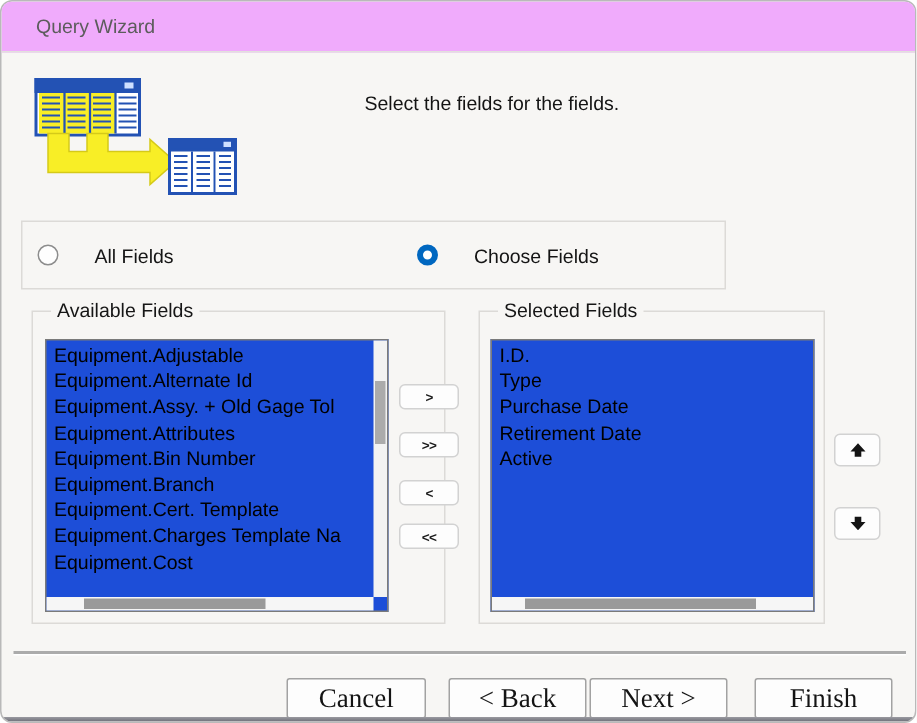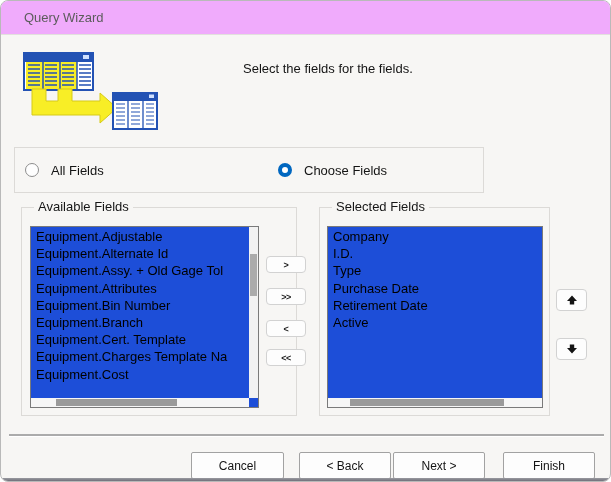--- a/index.html
+++ b/index.html
@@ -22,21 +22,21 @@
   .wizard-icon { position:absolute; left:20px; top:50px; }
 
   .heading { position:absolute; left:242px; top:60px; font-size:13px; color:#141414; }
 
   .radiobox {
     position:absolute; left:13px; top:146px; width:468px; height:44px;
     border:1px solid #dcdad7;
   }
   .radio-opt {
     position:absolute; top:0; height:44px; display:flex; align-items:center;
-    gap:12px; font-size:13px; color:#141414; cursor:default;
+    gap:24px; font-size:13px; color:#141414; cursor:default;
   }
   #radio-all { left:10px; }
   #radio-choose { left:263px; }
   .radio {
     width:14px; height:14px; border-radius:50%;
     border:1px solid #8d8d8d; background:#fefefe; box-sizing:border-box; flex:none;
   }
   .radio.checked { border:4.5px solid #0067c0; background:#ffffff; }
 
   .group { position:absolute; border:1px solid #dcdad7; }
@@ -88,21 +88,21 @@
   #btn-up   { top:288px; }
   #btn-down { top:337px; }
 
   .footer-sep {
     position:absolute; left:8px; top:433px; width:595px; height:3px;
     background:linear-gradient(#ababab 0 2px, #ffffff 2px 3px);
   }
   .fbtn {
     position:absolute; top:451px; height:27px;
     background:#fdfdfd; border:1px solid #a2a2a2; border-radius:2px;
-    font-size:12px; color:#141414; font-family:Liberation Sans, sans-serif; padding:0;
+    font-size:18px; color:#141414; font-family:Liberation Serif, serif; padding:0;
   }
   #btn-cancel { left:190px; width:93px; }
   #btn-back   { left:298px; width:92px; }
   #btn-next   { left:392px; width:92px; }
   #btn-finish { left:502px; width:92px; }
 
   .bottom-edge {
     position:absolute; left:0; right:0; bottom:0; height:3px;
     background:linear-gradient(#9a9aa0,#70707a);
     border-radius:0 0 8px 8px;
@@ -171,21 +171,20 @@
       <div class="hscroll" id="hscroll-available">
         <div class="hthumb" id="hthumb-available"></div>
       </div>
     </div>
   </div>
 
   <div class="group" id="group-selected">
     <span class="group-label">Selected Fields</span>
     <div class="listbox" id="list-selected">
       <div class="items" id="items-selected">
-          <div class="list-item">Company</div>
           <div class="list-item">I.D.</div>
           <div class="list-item">Type</div>
           <div class="list-item">Purchase Date</div>
           <div class="list-item">Retirement Date</div>
           <div class="list-item">Active</div>
         </div>
       <div class="hscroll" id="hscroll-selected">
         <div class="hthumb" id="hthumb-selected"></div>
       </div>
     </div>

